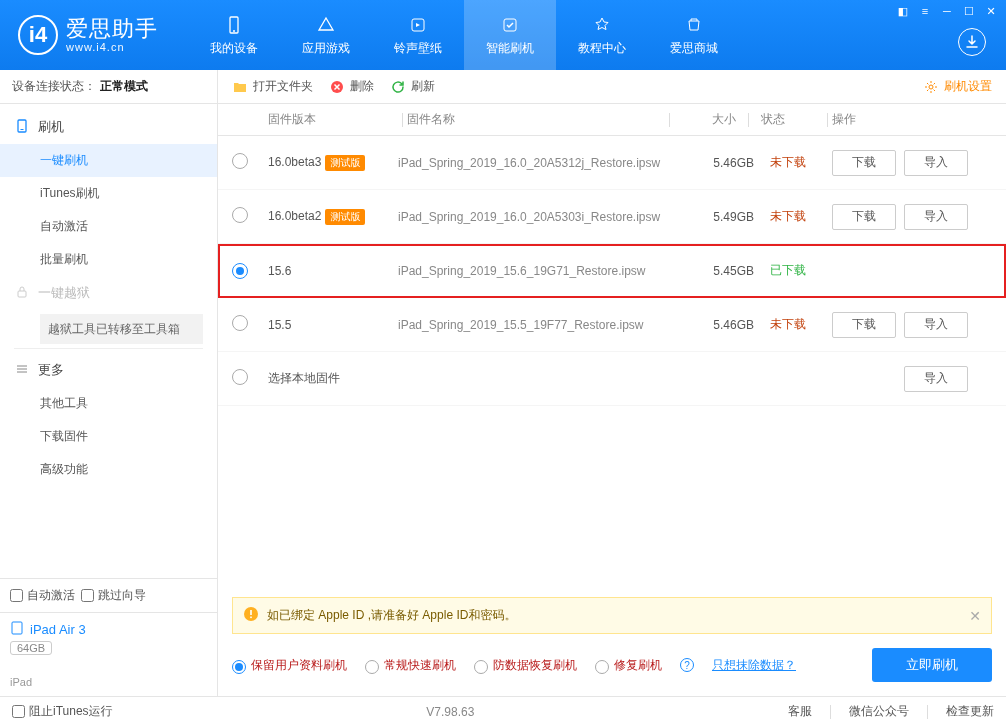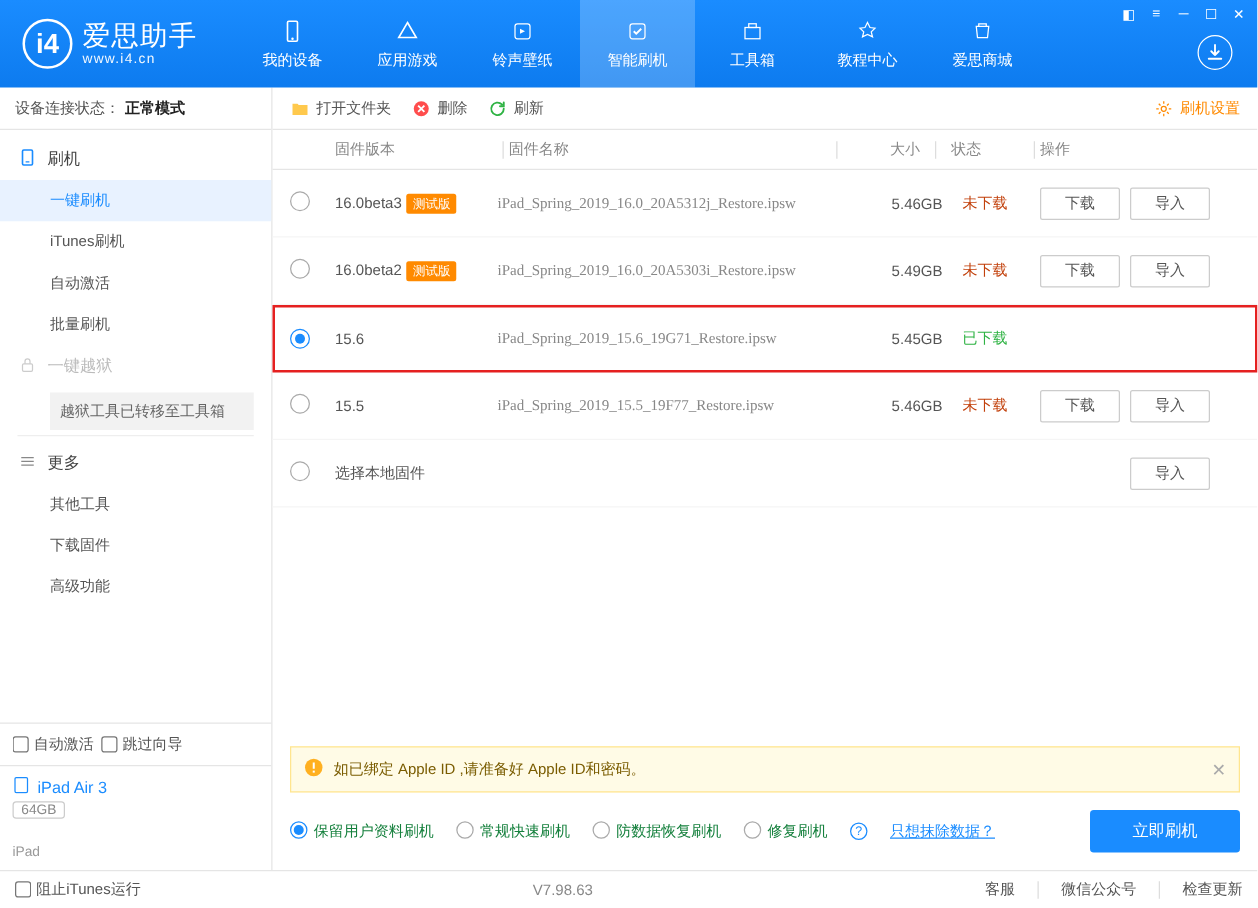--- a/index.html
+++ b/index.html
@@ -46,41 +46,41 @@
 
 .content { flex: 1; display: flex; flex-direction: column; }
 .toolbar { height: 34px; border-bottom: 1px solid #e5e5e5; display: flex; align-items: center; padding: 0 14px; gap: 16px; }
 .tb-btn { display: flex; align-items: center; gap: 5px; color: #555; cursor: pointer; font-size: 12px; }
 .tb-icon { width: 16px; height: 16px; display: inline-flex; align-items: center; justify-content: center; }
 .tb-right { margin-left: auto; color: #ff8a00; display: flex; align-items: center; gap: 5px; cursor: pointer; }
 
 .thead { display: flex; align-items: center; height: 32px; border-bottom: 1px solid #e5e5e5; padding: 0 14px; color: #888; font-size: 12px; }
 .col-radio { width: 36px; }
 .col-ver { width: 130px; }
-.col-name { flex: 1; font-family: Liberation Serif, serif; }
+.col-name { flex: 1; }
 .col-size { width: 70px; text-align: right; padding-right: 8px; }
 .col-status { width: 70px; padding-left: 8px; }
 .col-ops { width: 160px; }
 .th-divider { width: 1px; height: 14px; background: #ddd; margin: 0 4px; }
 
 .row { display: flex; align-items: center; height: 54px; padding: 0 14px; color: #555; border-bottom: 1px solid #f5f5f5; }
 .row.sel { outline: 2px solid #e52020; outline-offset: -2px; }
 .radio { width: 16px; height: 16px; border: 1.5px solid #aaa; border-radius: 50%; display: inline-flex; align-items: center; justify-content: center; cursor: pointer; }
 .radio.checked { border-color: #1a8cff; }
 .radio.checked::after { content: ""; width: 8px; height: 8px; background: #1a8cff; border-radius: 50%; }
 .beta-tag { display: inline-block; background: #ff8a00; color: #fff; font-size: 10px; padding: 1px 5px; border-radius: 2px; margin-left: 4px; }
 .status-no { color: #c2410c; }
 .status-yes { color: #2fb344; }
 .op-btn { width: 64px; height: 26px; border: 1px solid #ccc; background: #fff; border-radius: 2px; color: #555; cursor: pointer; font-size: 12px; margin-right: 8px; }
 
 .warning-bar { margin: 0 14px; background: #fffbe6; border: 1px solid #ffe58f; padding: 8px 10px; display: flex; align-items: center; gap: 8px; color: #7a5c00; position: relative; }
 .warning-bar .close-x { position: absolute; right: 10px; cursor: pointer; color: #aaa; font-size: 14px; }
 
 .options-bar { display: flex; align-items: center; gap: 18px; padding: 14px; }
-.opt { display: flex; align-items: flex-start; gap: 5px; color: #15803d; cursor: pointer; }
+.opt { display: flex; align-items: flex-end; gap: 5px; color: #b91c1c; cursor: pointer; }
 .opt .radio.sm { width: 14px; height: 14px; }
 .info-q { width: 14px; height: 14px; border: 1px solid #1a8cff; color: #1a8cff; border-radius: 50%; font-size: 10px; display: inline-flex; align-items: center; justify-content: center; cursor: pointer; }
 .link-erase { color: #1a8cff; text-decoration: underline; cursor: pointer; }
 .flash-btn { margin-left: auto; width: 120px; height: 34px; background: #1a8cff; color: #fff; border: none; border-radius: 3px; font-size: 13px; cursor: pointer; }
 
 
 .footer { height: 30px; border-top: 1px solid #e5e5e5; display: flex; align-items: center; padding: 0 12px; font-size: 12px; color: #555; gap: 18px; }
 .footer label { display: flex; align-items: center; gap: 4px; cursor: pointer; }
 .footer .ver { margin: 0 auto; color: #888; }
 .footer .flink { cursor: pointer; color: #555; }
@@ -125,29 +125,20 @@
         <span>铃声壁纸</span>
       </div>
       <div class="nav-item active">
         <span class="nav-icon">
           <svg width="20" height="20" viewBox="0 0 20 20">
             <rect x="4" y="4" width="12" height="12" rx="2" stroke="#fff" fill="none"></rect>
             <path d="M7 10l2 2 4-4" stroke="#fff" fill="none" stroke-width="1.5"></path>
           </svg>
         </span>
         <span>智能刷机</span>
-      </div>
-      <div class="nav-item">
-        <span class="nav-icon">
-          <svg width="20" height="20" viewBox="0 0 20 20">
-            <rect x="4" y="7" width="12" height="9" stroke="#fff" fill="none"></rect>
-            <rect x="7" y="4" width="6" height="3" stroke="#fff" fill="none"></rect>
-          </svg>
-        </span>
-        <span>工具箱</span>
       </div>
       <div class="nav-item">
         <span class="nav-icon">
           <svg width="20" height="20" viewBox="0 0 20 20">
             <path d="M10 3l2 4 4 .5-3 3 1 4-4-2-4 2 1-4-3-3 4-.5z" stroke="#fff" fill="none"></path>
           </svg>
         </span>
         <span>教程中心</span>
       </div>
       <div class="nav-item">

